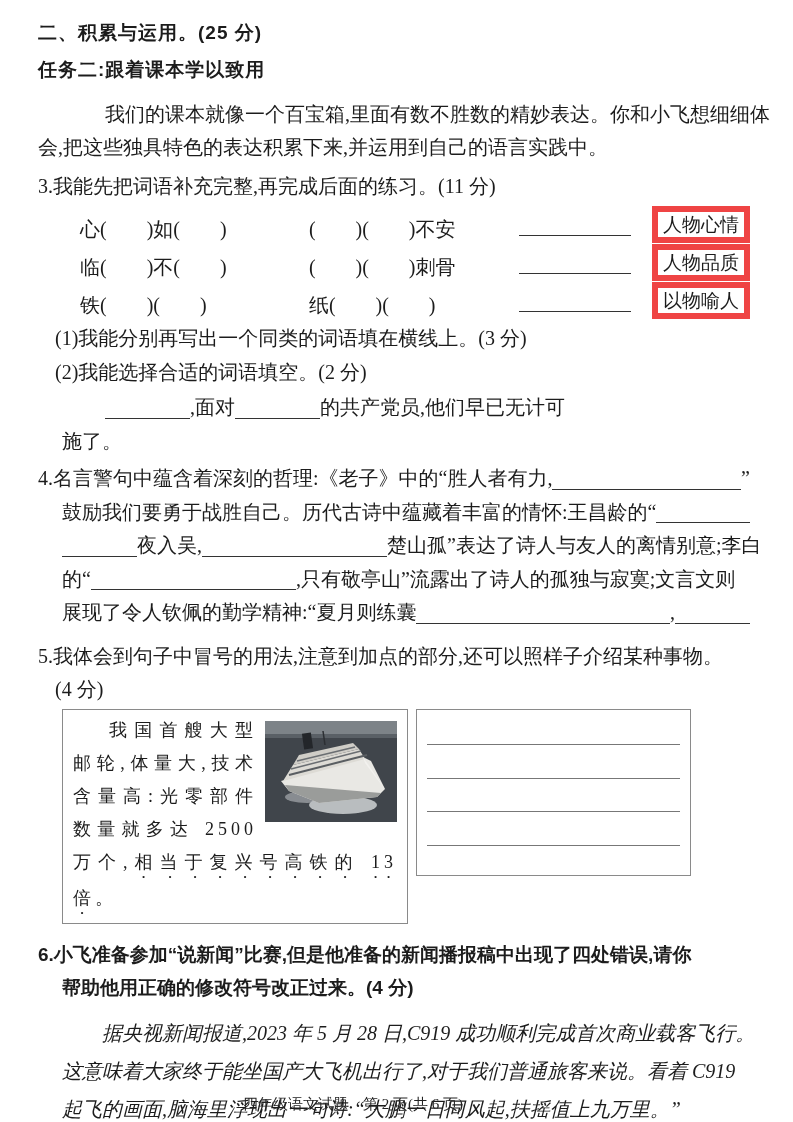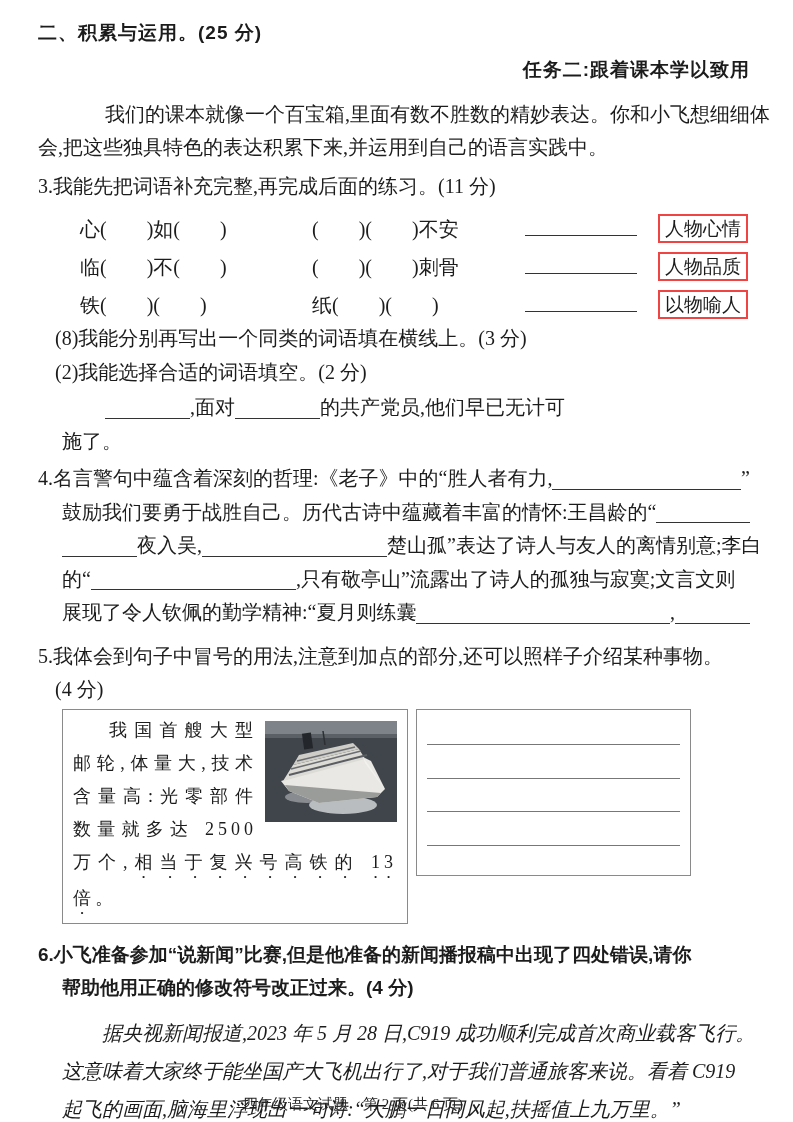--- a/index.html
+++ b/index.html
@@ -6,21 +6,21 @@
   body{width:793px;height:1122px;overflow:hidden;
        font-family:"Liberation Serif","DejaVu Serif",serif;
        color:#1c1c1c;-webkit-font-smoothing:antialiased;}
   .page{box-sizing:border-box;width:793px;height:1122px;
         padding:20px 43px 0 38px;position:relative;}
 
   
   .sec-title{font-family:"Liberation Sans","DejaVu Sans",sans-serif;
              font-weight:bold;font-size:19px;line-height:26px;letter-spacing:1px;}
   .task-title{font-family:"Liberation Sans","DejaVu Sans",sans-serif;
-              font-weight:bold;font-size:19px;line-height:24px;text-align:right;
+              font-weight:bold;font-size:19px;line-height:24px;text-align:left;
               margin-top:12px;letter-spacing:1px;}
 
   
   .t{font-size:20px;}
   .line{line-height:33px;white-space:nowrap;}
   .intro{margin-top:16px;}
   .intro .first{text-indent:67px;}
 
   
   .blank{display:inline-block;border-bottom:1.2px solid #333;height:1px;
@@ -30,21 +30,21 @@
   .fline .blank{margin-bottom:6px;}
   .fill{flex:1 1 auto !important;min-width:40px;}
   .w75{width:75px;} .w85{width:85px;} .w86{width:86px;}
   .w185{width:185px;} .w205{width:205px;}
 
   
   .q3row{display:flex;align-items:flex-end;height:38px;font-size:20px;}
   .q3row .c1{width:232px;margin-left:42px;white-space:nowrap;}
   .q3row .c2{width:213px;white-space:nowrap;}
   .q3row .blank{width:112px;margin-bottom:7px;}
-  .label-box{margin-left:21px;border:2px solid #ef4444;font-size:19px;
+  .label-box{margin-left:21px;border:6px solid #ef4444;font-size:19px;
              line-height:25px;padding:0 5px;white-space:nowrap;}
 
   .ind17{margin-left:17px;} .ind24{margin-left:24px;} .ind67{margin-left:67px;}
 
   
   .cards{display:flex;margin-top:4px;}
   .card-left{box-sizing:border-box;width:346px;height:215px;
              border:1.5px solid #8a8a8a;padding:4px 10px 0 10px;}
   .card-left p{margin:0;font-size:18px;line-height:33px;letter-spacing:4px;
                text-align:justify;text-indent:2em;}
@@ -96,21 +96,21 @@
     <span class="blank"></span>
     <span class="label-box">人物品质</span>
   </div>
   <div class="q3row">
     <span class="c1">铁(　　)(　　)</span>
     <span class="c2">纸(　　)(　　)</span>
     <span class="blank"></span>
     <span class="label-box">以物喻人</span>
   </div>
 
-  <div class="t line ind17 mt2" style="line-height:34px">(8)我能分别再写出一个同类的词语填在横线上。(3 分)</div>
+  <div class="t line ind17 mt2" style="line-height:34px">(1)我能分别再写出一个同类的词语填在横线上。(3 分)</div>
   <div class="t line ind17" style="line-height:34px">(2)我能选择合适的词语填空。(2 分)</div>
 
   <div class="fline ind67" style="line-height:36px">
     <span class="blank w85"></span>
     <span class="tx">,面对</span>
     <span class="blank w85"></span>
     <span class="tx">的共产党员,他们早已无计可</span>
   </div>
   <div class="t line ind24">施了。</div>
 

